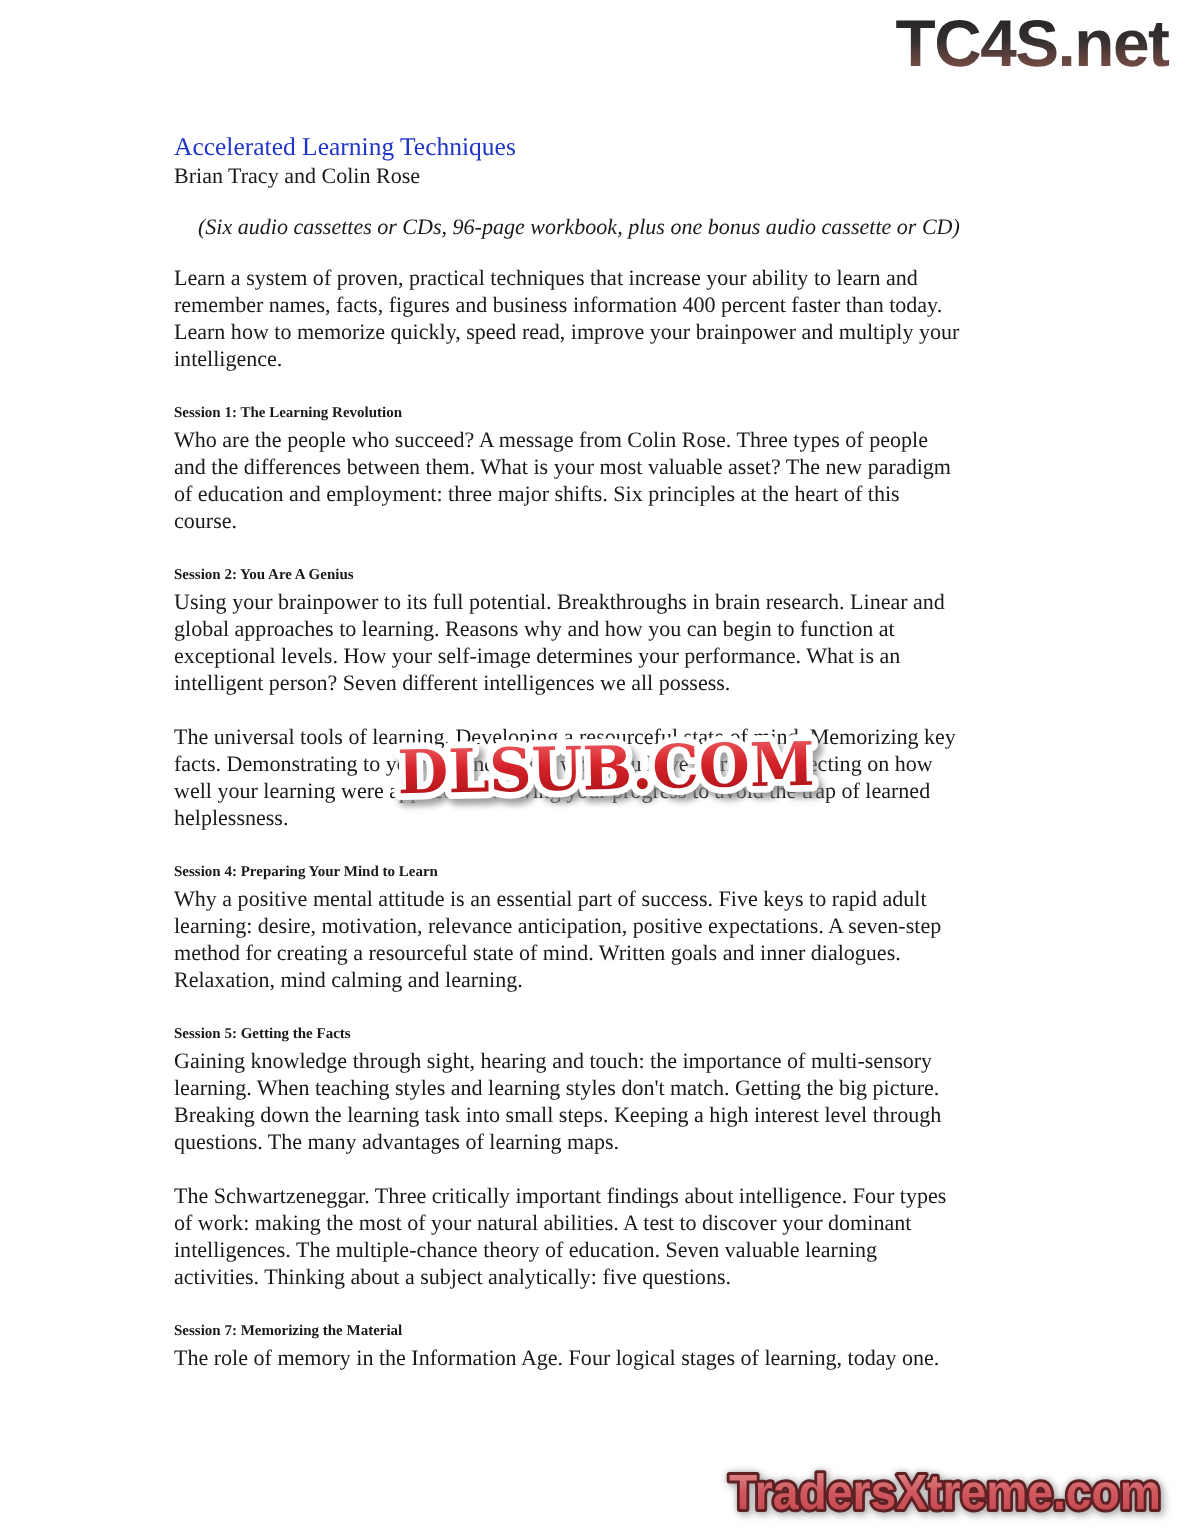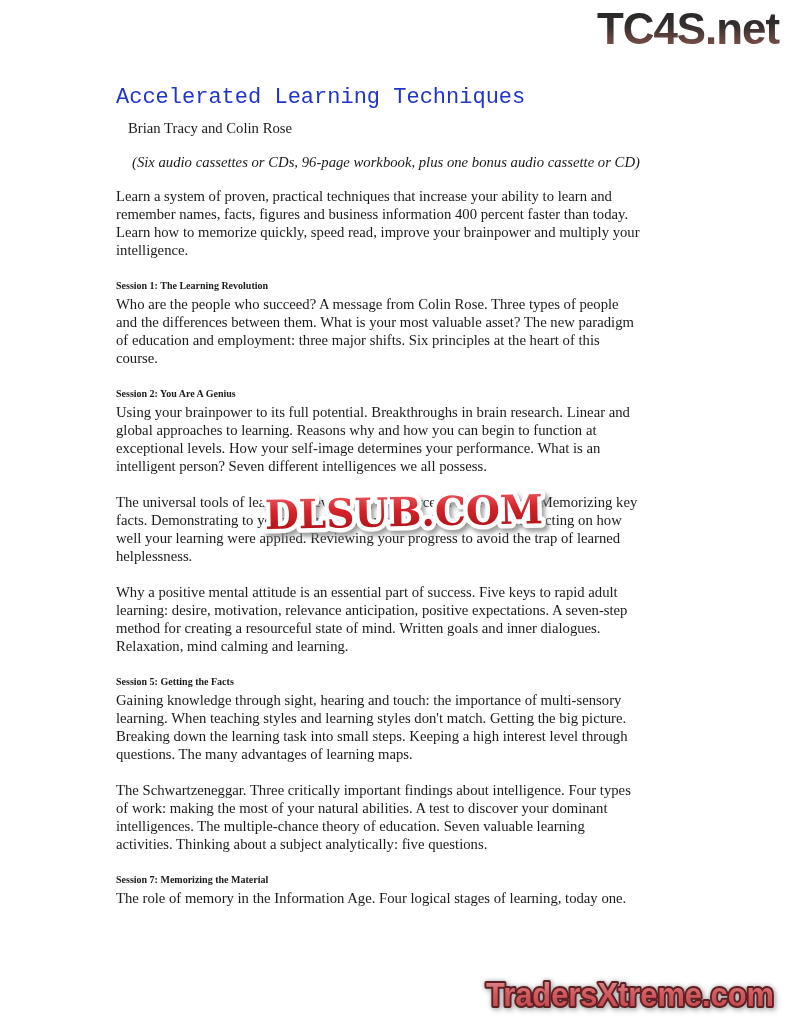--- a/index.html
+++ b/index.html
@@ -14,25 +14,25 @@
 
   
   .top-logo{position:absolute;top:2px;right:8px;width:190px;height:52px;}
 
   
   .content{
     position:absolute;left:116px;top:88px;width:580px;
     font-size:14.7px;line-height:18px;
   }
   .page-title{
-    font-family:Liberation Mono, monospace;
-    font-size:22px;line-height:19px;font-weight:400;
+    font-family:Liberation Serif, serif;
+    font-size:17px;line-height:19px;font-weight:400;
     color:#1f35c8;margin:0 0 2px 0;
   }
-  .byline{margin:12px;}
+  .byline{margin:0;}
   .format-note{margin:16px;font-style:italic;}
   .para{margin:0;white-space:pre;}
   .session{margin-top:18px;}
   .session h2{
     font-size:10px;line-height:18px;font-weight:bold;margin:0;
   }
 
   
   .watermark{
     position:absolute;left:250px;top:482px;width:308px;height:62px;
@@ -102,20 +102,21 @@
   </section>
 
   <section class="session">
     <p class="para">The universal tools of learning. Developing a resourceful state of mind. Memorizing key
 facts. Demonstrating to yourself and others what you have learned. Reflecting on how
 well your learning were applied. Reviewing your progress to avoid the trap of learned
 helplessness.</p>
   </section>
 
   <section class="session">
+    <h2>Session 4: Preparing Your Mind to Learn</h2>
     <p class="para">Why a positive mental attitude is an essential part of success. Five keys to rapid adult
 learning: desire, motivation, relevance anticipation, positive expectations. A seven-step
 method for creating a resourceful state of mind. Written goals and inner dialogues.
 Relaxation, mind calming and learning.</p>
   </section>
 
   <section class="session">
     <h2>Session 5: Getting the Facts</h2>
     <p class="para">Gaining knowledge through sight, hearing and touch: the importance of multi-sensory
 learning. When teaching styles and learning styles don't match. Getting the big picture.

